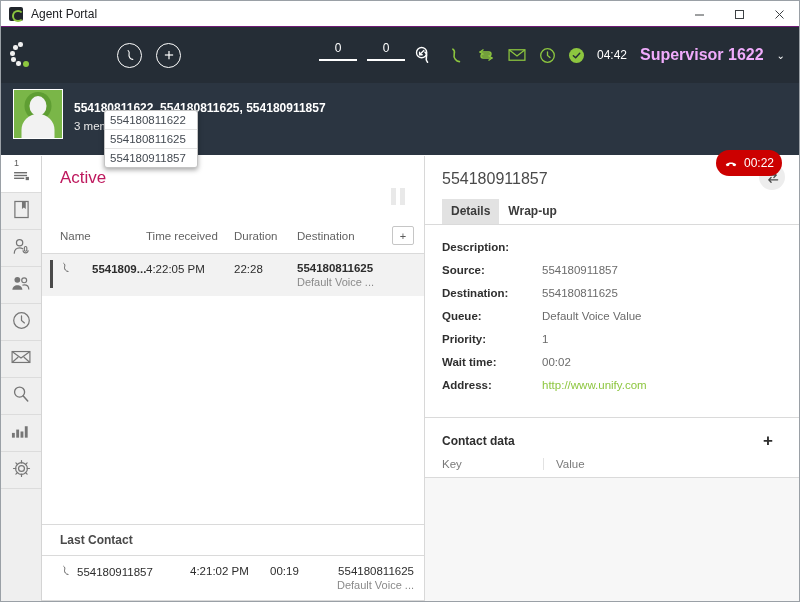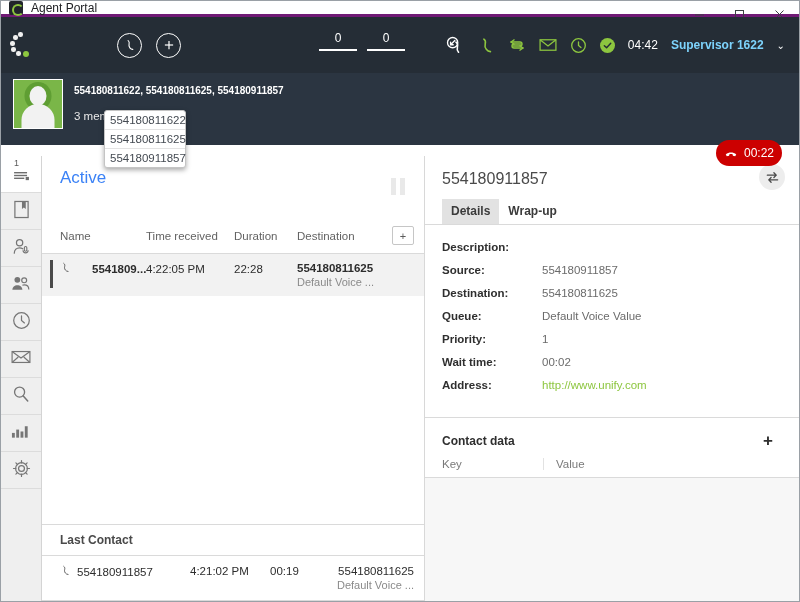--- a/index.html
+++ b/index.html
@@ -12,25 +12,25 @@
   .app {
     position: relative;
     width: 800px; height: 602px;
     background: #ffffff;
     border: 1px solid #9aa0a6;
     overflow: hidden;
   }
 
   
   .titlebar {
-    height: 16px;
+    height: 26px;
     background: #ffffff;
     display: flex;
     align-items: center;
-    border-bottom: 3px solid #701a75;
+    border-bottom: 1px solid #701a75;
     position: relative;
   }
   .titlebar-logo {
     width: 14px; height: 14px;
     margin-left: 8px; margin-right: 8px;
     background: #21252b;
     border-radius: 2px;
     position: relative;
     flex: none;
   }
@@ -121,21 +121,21 @@
   .hdr-ico { color: #8dc63f; display:flex; align-items:center; }
   .status-dot {
     width: 15px; height: 15px;
     border-radius: 50%;
     background: #8dc63f;
     display: flex; align-items: center; justify-content: center;
     color: #252d36;
     font-size: 10px; font-weight: bold;
   }
   .hdr-time { color: #ffffff; font-size: 12px; }
-  .hdr-user { color: #7dd3fc; font-size: 12px; font-weight: bold; }
+  .hdr-user { color: #f0abfc; font-size: 16px; font-weight: bold; }
   .hdr-caret { color: #ffffff; font-size: 10px; }
 
   
   .callbar {
     height: 72px;
     background: #2b3541;
     position: relative;
   }
   .avatar {
     position: absolute;
@@ -164,23 +164,23 @@
   .avatar .bg-head {
     position: absolute;
     left: 50%; top: 2px;
     transform: translateX(-50%);
     width: 27px; height: 28px;
     border-radius: 50%;
     background: #5f9e33;
   }
   .call-numbers {
     position: absolute;
-    left: 73px; top: 12px;
+    left: 73px; top: 18px;
     color: #ffffff;
-    font-size: 10px;
+    font-size: 12px;
     font-weight: bold;
   }
   .call-members {
     position: absolute;
     left: 73px; top: 37px;
     color: #e8e8e8;
     font-size: 11.5px;
     display: flex; align-items: center; gap: 6px;
   }
   .members-caret { font-size: 10px; display: inline-block; }
@@ -206,21 +206,21 @@
     display: flex; align-items: center; justify-content: center;
     gap: 6px;
     font-size: 12px;
     z-index: 4;
   }
 
   
   .members-menu {
     position: absolute;
     left: 103px; top: 109px;
-    width: 82px;
+    width: 94px;
     background: #ffffff;
     border: 1px solid #c4c4c4;
     border-radius: 3px;
     box-shadow: 0 2px 5px rgba(0,0,0,.35);
     z-index: 50;
   }
   .members-menu div {
     padding: 3px 5px;
     font-size: 11.5px;
     color: #444a52;
@@ -264,21 +264,21 @@
   .center {
     width: 383px;
     background: #ffffff;
     border-right: 1px solid #d8d8d8;
     position: relative;
     display: flex;
     flex-direction: column;
   }
   .center-title {
     font-size: 17px;
-    color: #3b82f6;
+    color: #be185d;
     padding: 12px 0 10px 18px;
   }
   .tbl-head {
     display: flex;
     align-items: center;
     padding: 0 10px 8px 18px;
     border-bottom: 1px solid #dadada;
     font-size: 11.5px;
     color: #636363;
     margin-top: 28px;

